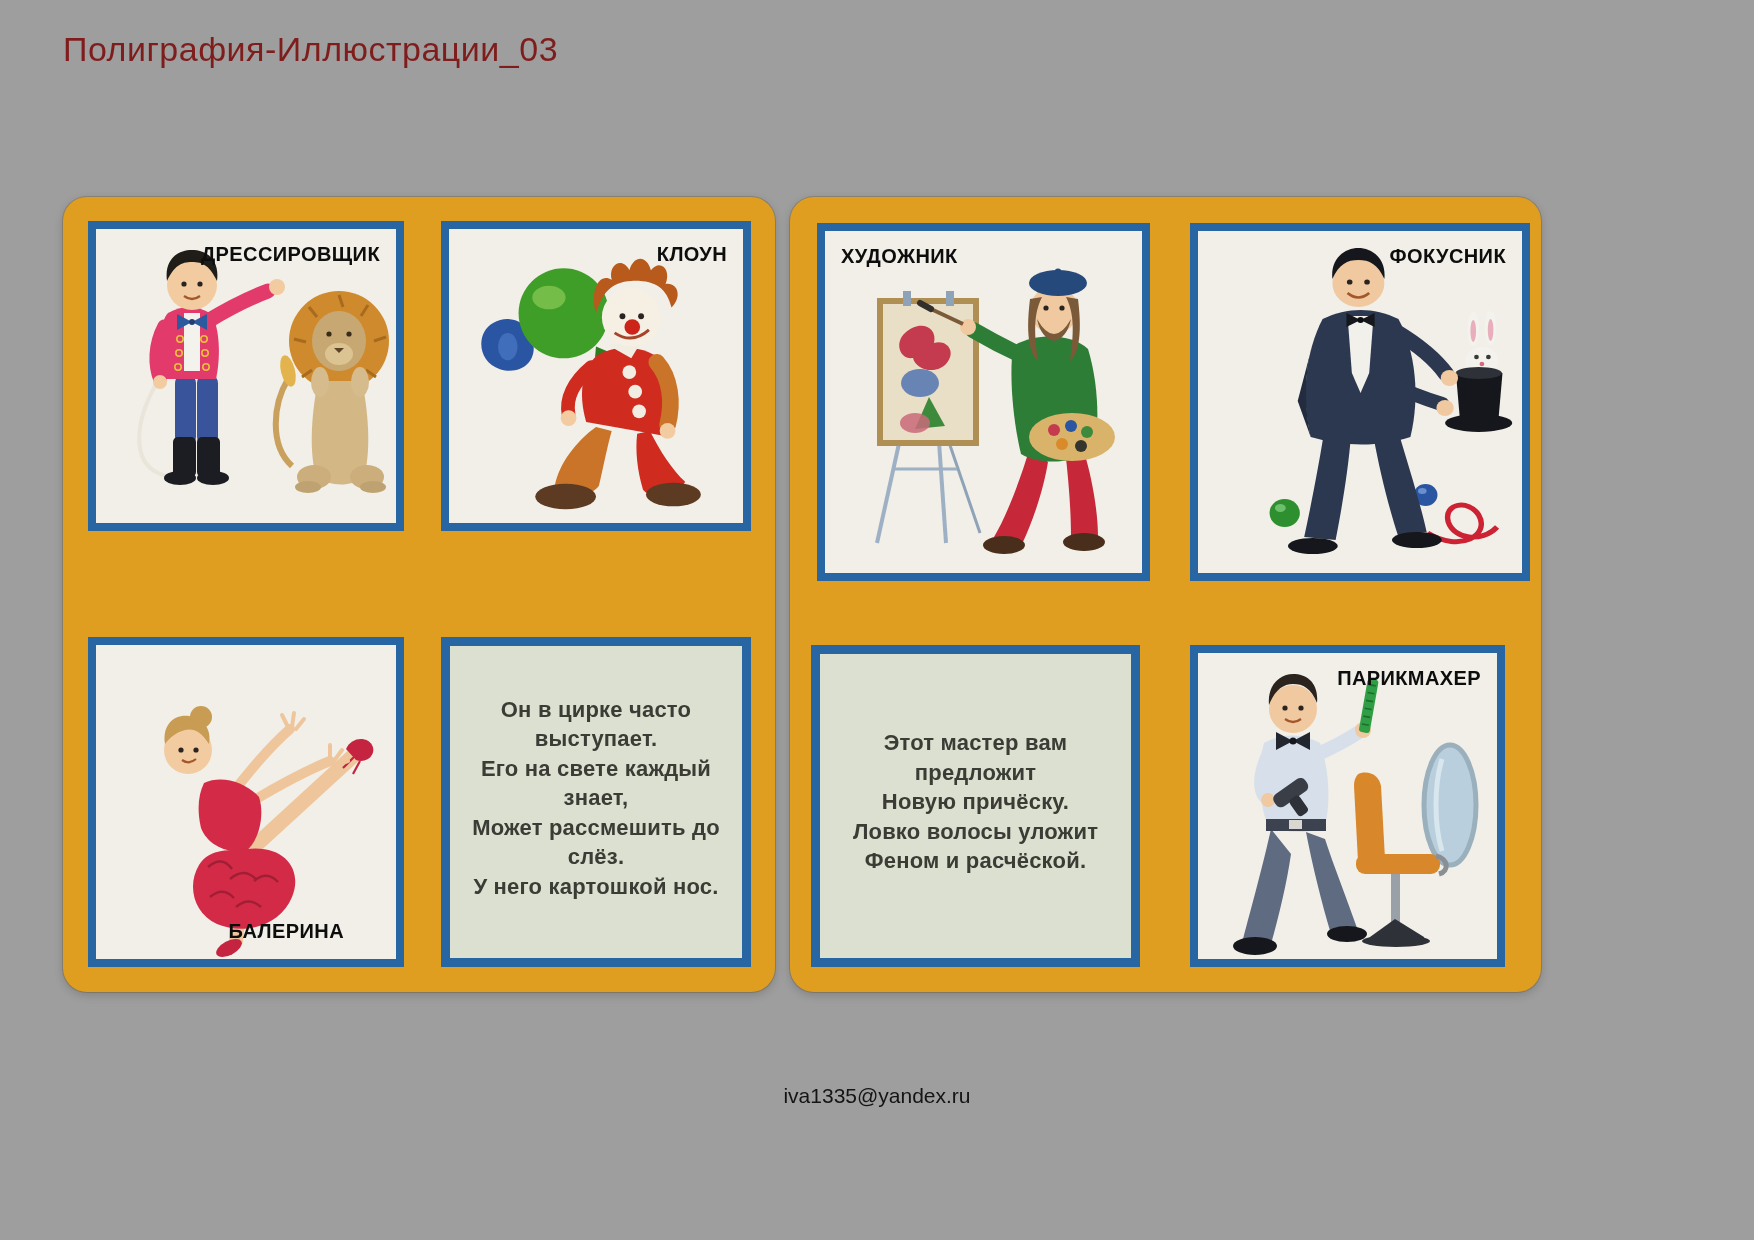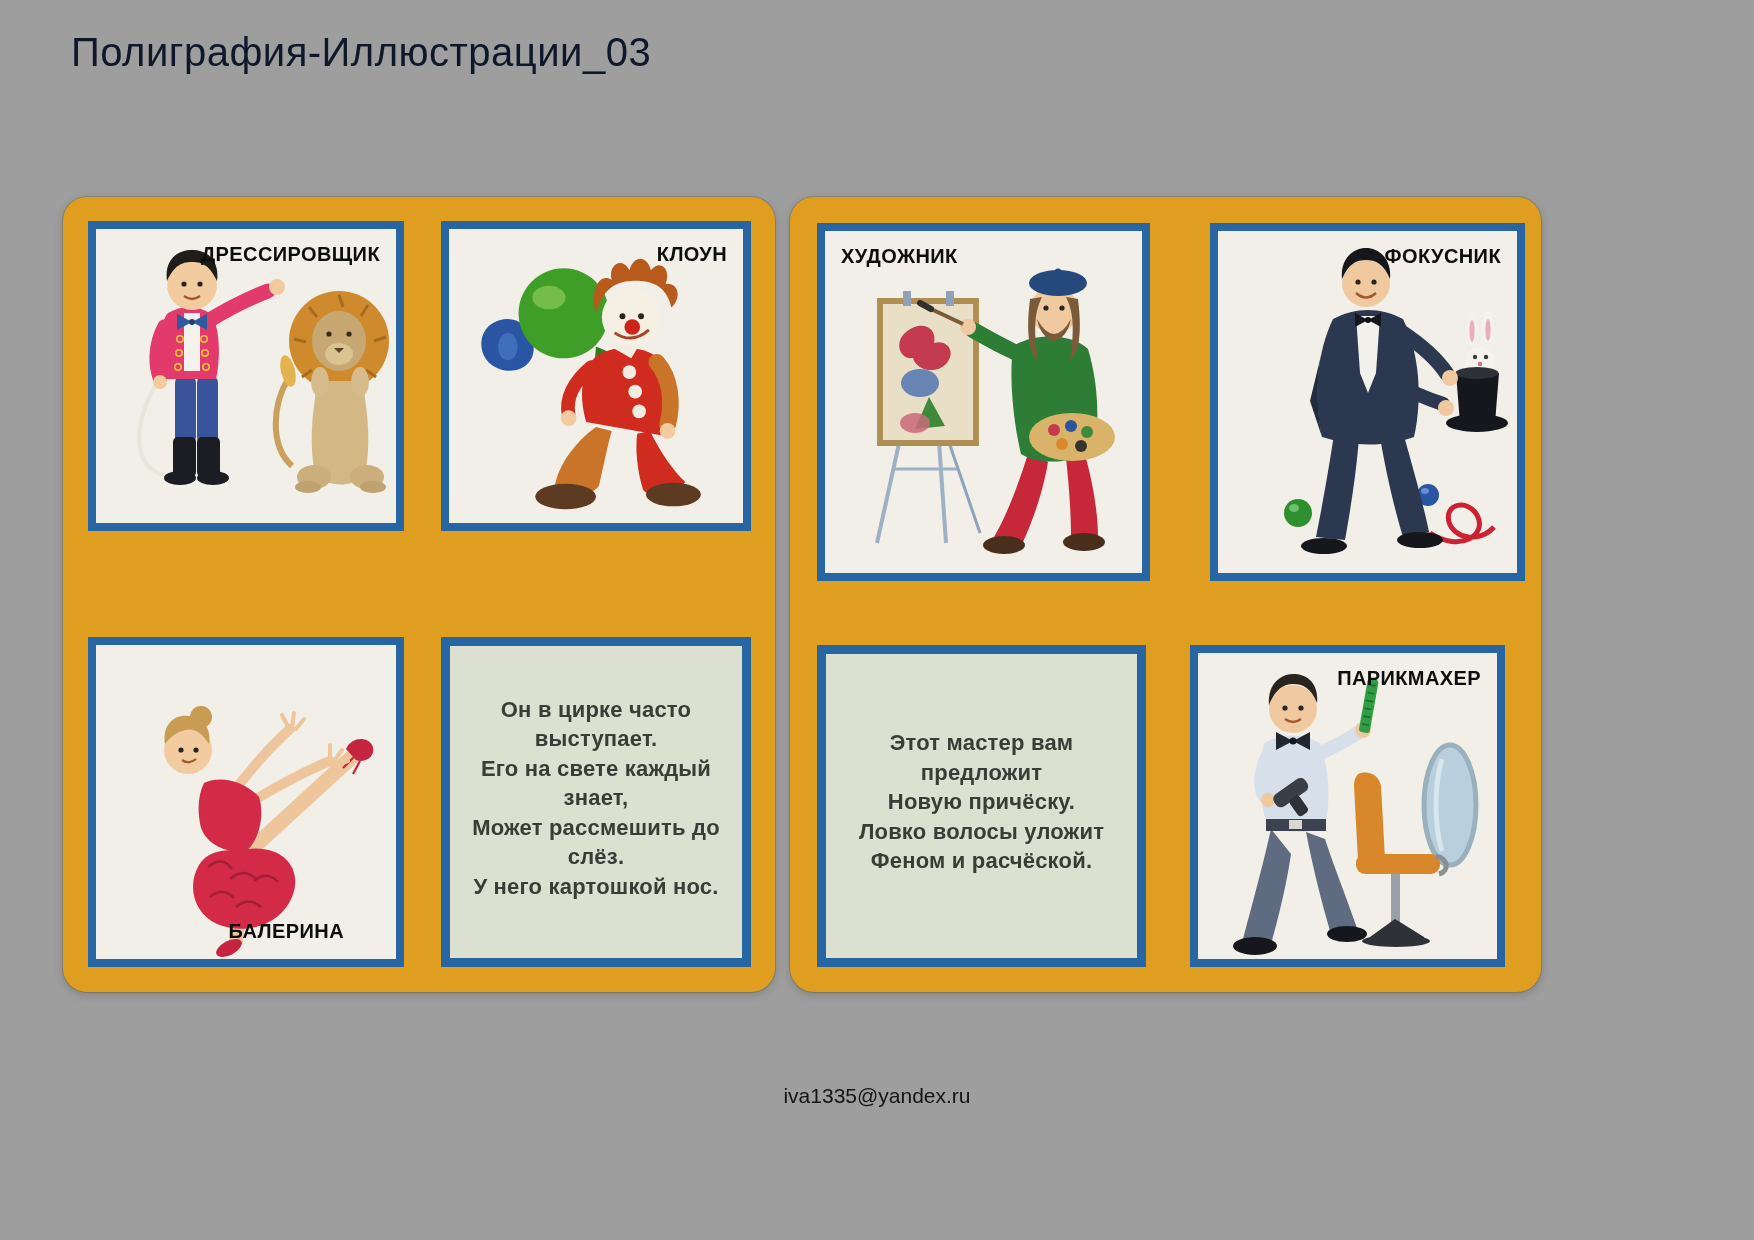--- a/index.html
+++ b/index.html
@@ -4,22 +4,22 @@
 <style>
   html,body{margin:0;padding:0;}
   .page{
     position:relative;
     width:1754px;height:1240px;
     background:#9e9e9e;
     font-family:"Liberation Sans", sans-serif;
     overflow:hidden;
   }
   .page-title{
-    position:absolute;left:71px;top:30px;
-    font-size:40px;color:#0f172a;letter-spacing:0.5px;
+    position:absolute;left:63px;top:30px;
+    font-size:34px;color:#7f1d1d;letter-spacing:0.5px;
   }
   .page-subtitle{
     position:absolute;left:0;top:160px;width:1684px;
     text-align:center;font-size:20px;color:#141414;
   }
   .spread{
     position:absolute;top:197px;height:795px;
     background:#df9e1f;border-radius:24px;
     box-shadow:0 0 0 1px rgba(90,60,0,0.25), 0 3px 10px rgba(0,0,0,0.18);
   }
@@ -33,22 +33,22 @@
     background:#dbe0d0;border-width:9px;
     display:flex;align-items:center;justify-content:center;
   }
   
   .spread.left .c0{left:25px;top:24px;width:316px;height:310px;}
   .spread.left .c1{left:378px;top:24px;width:310px;height:310px;}
   .spread.left .c2{left:25px;top:440px;width:316px;height:330px;}
   .spread.left .c3{left:378px;top:440px;width:310px;height:330px;}
   
   .spread.right .c0{left:27px;top:26px;width:333px;height:358px;}
-  .spread.right .c1{left:420px;top:26px;width:315px;height:358px;}
-  .spread.right .c2{left:27px;top:448px;width:329px;height:322px;justify-content:center;}
+  .spread.right .c1{left:400px;top:26px;width:340px;height:358px;}
+  .spread.right .c2{left:21px;top:448px;width:329px;height:322px;justify-content:center;}
   .spread.right .c3{left:400px;top:448px;width:315px;height:322px;}
   .card svg{position:absolute;left:0;top:0;width:100%;height:100%;}
   .card-label{
     position:absolute;font-size:20px;font-weight:bold;
     color:#0d0d0d;letter-spacing:0.4px;z-index:2;white-space:nowrap;
   }
   .card-label.top-right{top:14px;right:16px;}
   .card-label.top-left{top:14px;left:16px;}
   .card-label.bottom-right{bottom:16px;right:52px;}
   .poem-text{

